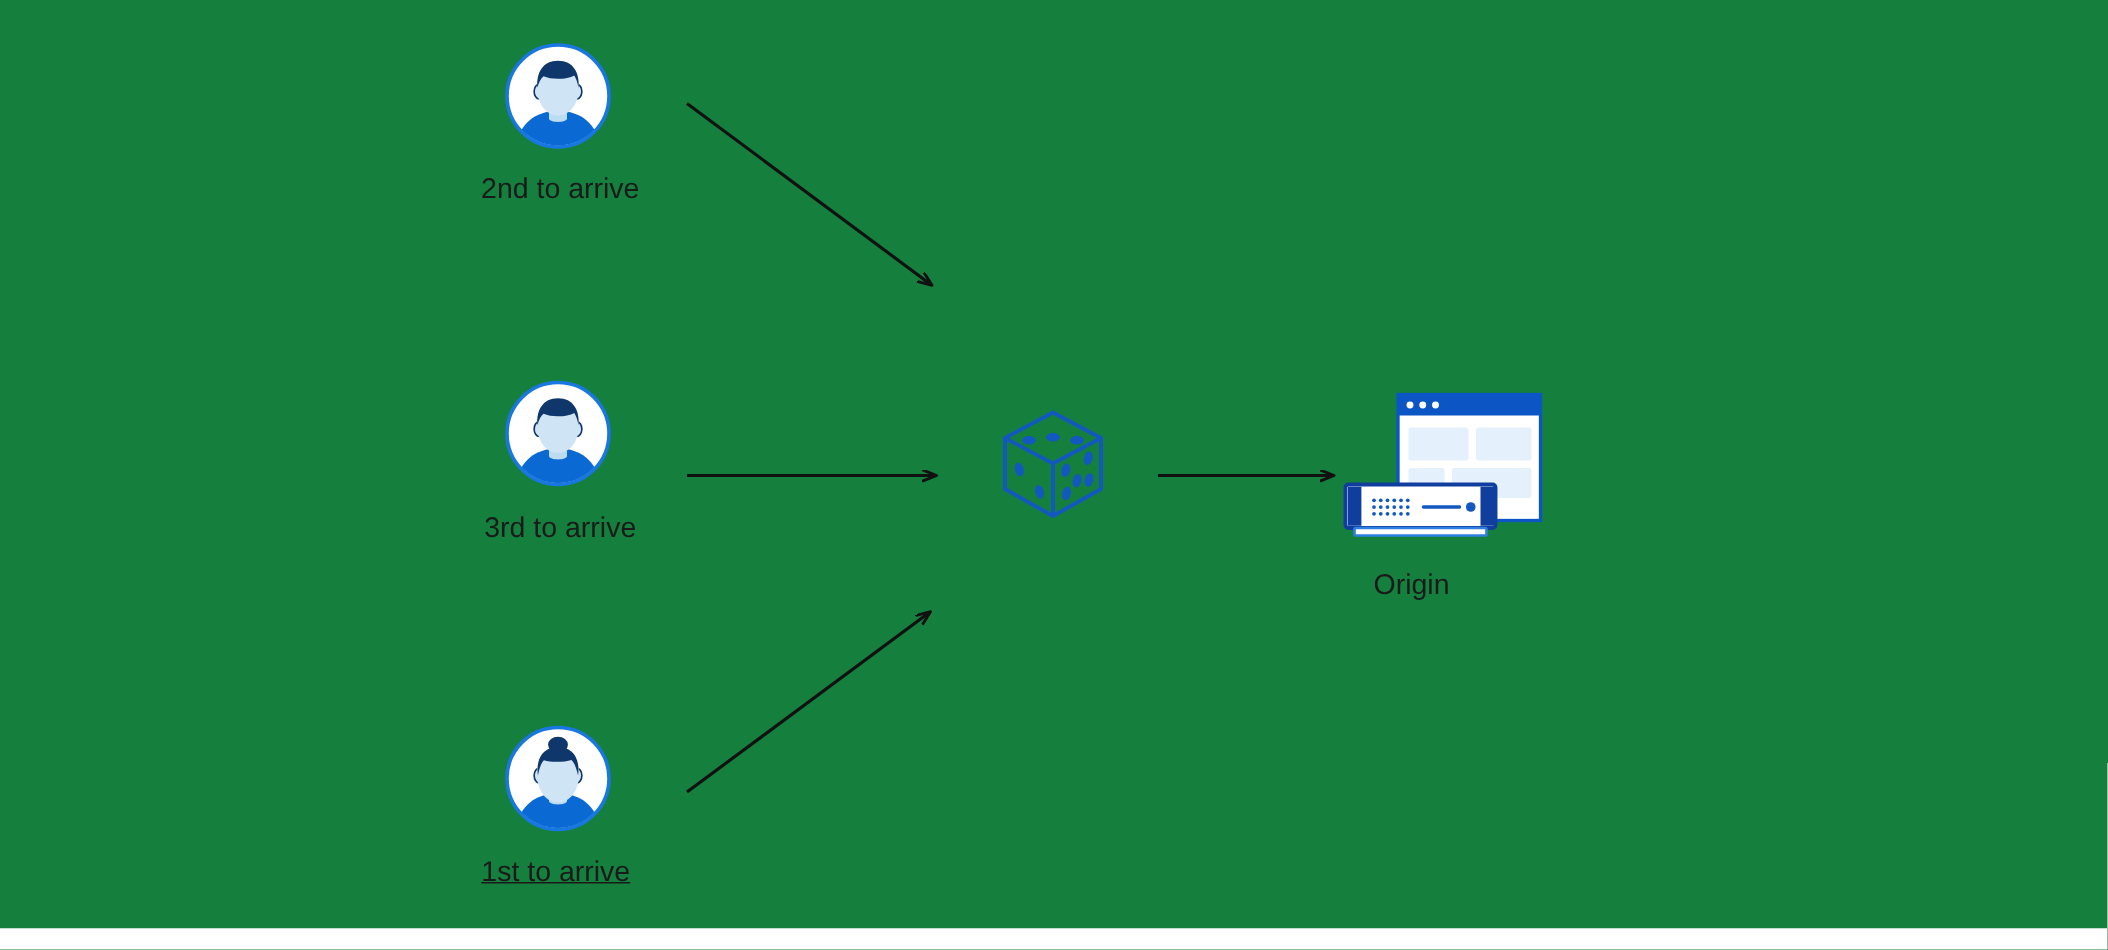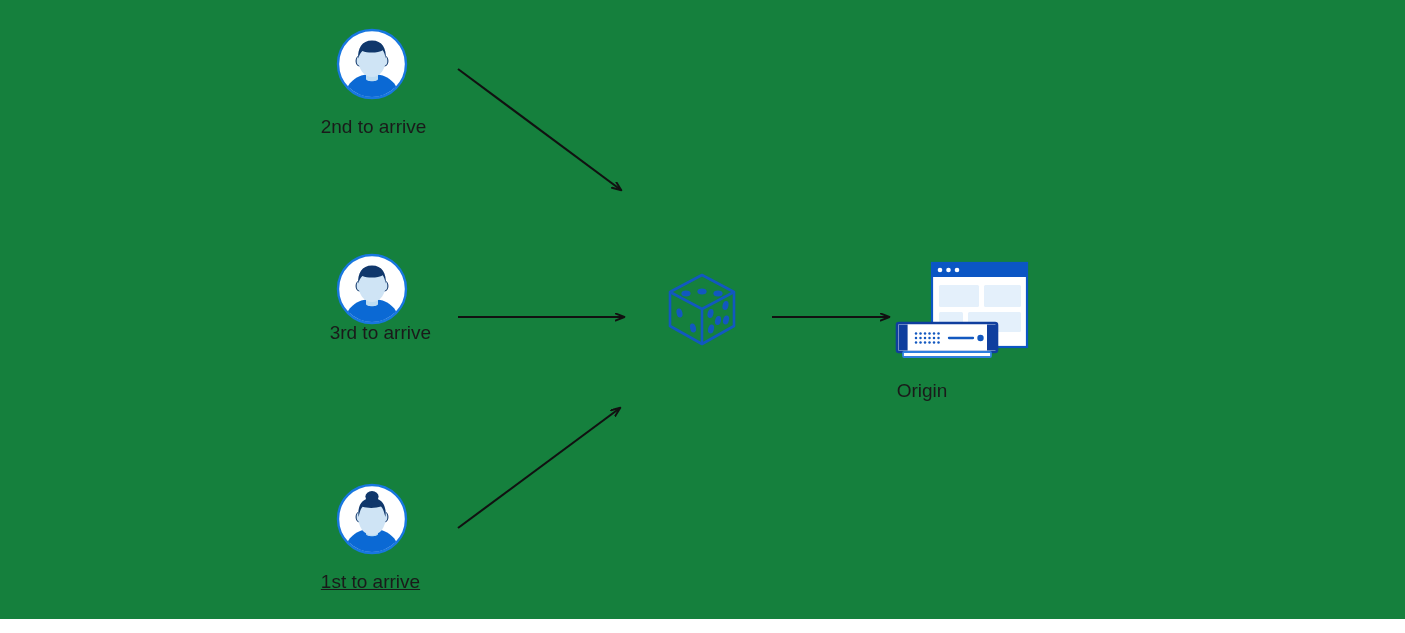--- a/index.html
+++ b/index.html
@@ -88,21 +88,21 @@
       <g clip-path="url(#clipA2)">
         <path d="M36 46 c-16 0 -25 9 -28 22 l0 10 l56 0 l0 -10 c-3 -13 -12 -22 -28 -22 z" fill="#0b69d4"></path>
         <path d="M30 42 h12 v9 c0 3 -12 3 -12 0 z" fill="#bcdcf2"></path>
         <ellipse cx="23.5" cy="33" rx="3.4" ry="5" fill="#cfe4f5" stroke="#10376b" stroke-width="1.1"></ellipse>
         <ellipse cx="48.5" cy="33" rx="3.4" ry="5" fill="#cfe4f5" stroke="#10376b" stroke-width="1.1"></ellipse>
         <path d="M36 13 c-10 0 -14 7 -14 17 c0 11 6 19 14 19 c8 0 14 -8 14 -19 c0 -10 -4 -17 -14 -17 z" fill="#cfe4f5"></path>
         <path d="M22.2 30.5 c-0.6 -10 3.5 -18 13.8 -18 c10.3 0 14.4 8 13.8 18 c-0.9 -3.4 -1.6 -6.2 -3 -8.2 c-4.3 2.6 -14.9 3.2 -20.4 0.6 c-2 1.6 -3.2 4.4 -4.2 7.6 z" fill="#10376b"></path>
       </g>
     </svg>
   </div>
-  <div class="node-label" style="left:316px; top:321px; width:115px;text-align:right;">3rd to arrive</div>
+  <div class="node-label" style="left:316px; top:341px; width:115px;">3rd to arrive</div>
 
   <div class="node" style="left:336px; top:483px; width:72px; height:72px;">
     <svg class="avatar-svg" width="72" height="72" viewBox="0 0 72 72">
       <circle cx="36" cy="36" r="34" fill="#ffffff" stroke="#1877e0" stroke-width="2.4"></circle>
       <clipPath id="clipA3">
           <circle cx="36" cy="36" r="33"></circle>
         </clipPath>
       <g clip-path="url(#clipA3)">
         <path d="M36 46 c-16 0 -25 9 -28 22 l0 10 l56 0 l0 -10 c-3 -13 -12 -22 -28 -22 z" fill="#0b69d4"></path>
         <path d="M30 42 h12 v9 c0 3 -12 3 -12 0 z" fill="#bcdcf2"></path>
@@ -183,15 +183,15 @@
             <circle cx="35" cy="87.5" r="1.25"></circle>
           <circle cx="39.5" cy="87.5" r="1.25"></circle>
             <circle cx="44" cy="87.5" r="1.25"></circle>
             <circle cx="48.5" cy="87.5" r="1.25"></circle>
         </g>
         <line x1="59" y1="83" x2="83" y2="83" stroke="#1258c0" stroke-width="2.3" stroke-linecap="round"></line>
         <circle cx="90.5" cy="83" r="3.2" fill="#1258c0"></circle>
       </g>
     </svg>
   </div>
-  <div class="node-label" style="left:872px; top:379px; width:100px;">Origin</div>
+  <div class="node-label" style="left:891px; top:379px; width:100px;">Origin</div>
 
 </div>
 
 </body></html>

